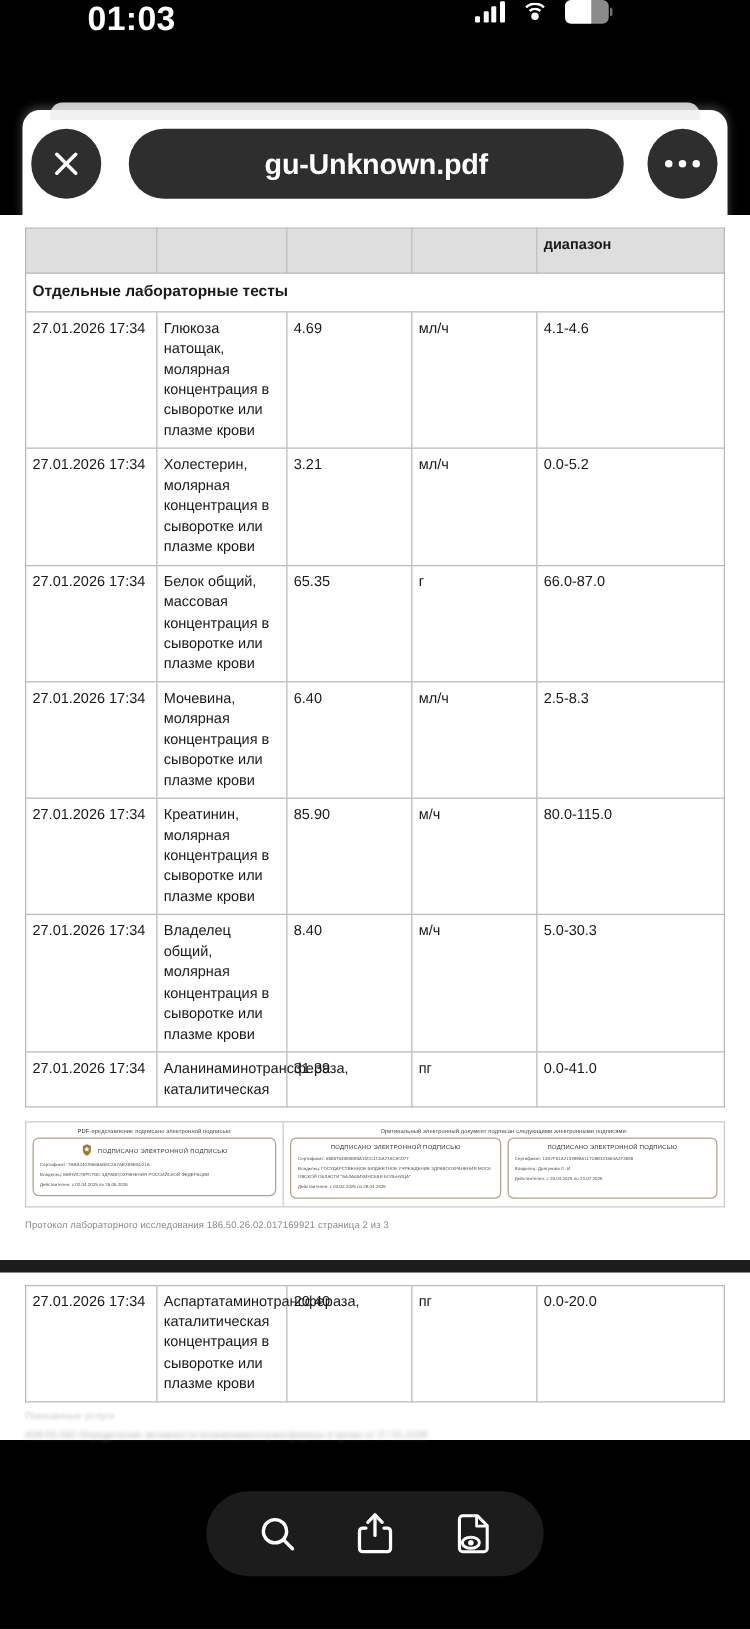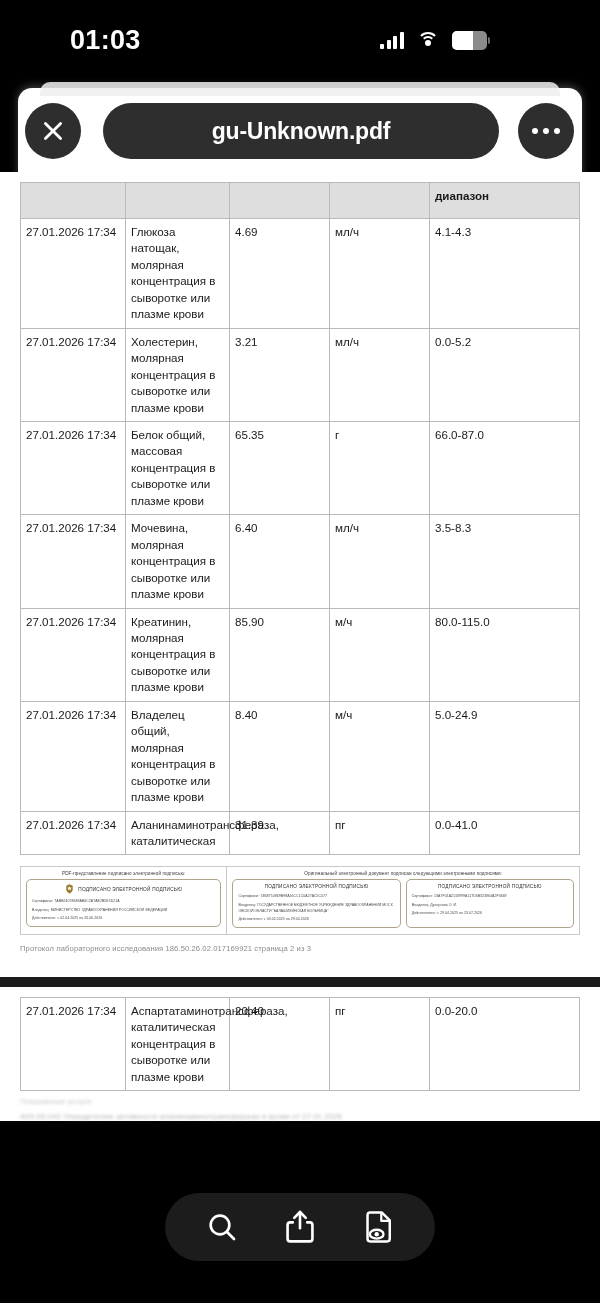--- a/index.html
+++ b/index.html
@@ -7,21 +7,21 @@
     width:600px; height:1303px;
     background:#000;
     font-family:"Liberation Sans", sans-serif;
     overflow:hidden;
   }
   #screen { position:relative; width:600px; height:1303px; background:#000; }
 
   
   .statusbar {
     position:absolute; top:0; left:0; width:548px; height:80px;
-    display:flex; align-items:center; justify-content:space-between;
+    display:flex; align-items:flex-start; justify-content:space-between;
     padding:0 58px 0 70px; color:#fff;
   }
   .clock { font-size:27px; font-weight:bold; letter-spacing:.3px; }
   .status-right { display:flex; align-items:center; gap:13px; }
   .sig-bars { display:flex; align-items:flex-end; gap:2.5px; height:17px; }
   .sig-bars i { display:block; width:4px; background:#fff; border-radius:1px; }
   .sig-bars i:nth-child(1){ height:5px; background:#fff; }
   .sig-bars i:nth-child(2){ height:9px; }
   .sig-bars i:nth-child(3){ height:13px; }
   .sig-bars i:nth-child(4){ height:17px; }
@@ -195,62 +195,65 @@
               <col class="col-range">
           </colgroup>
           <tbody>
             <tr class="head">
               <td></td>
               <td></td>
               <td></td>
               <td></td>
               <td>диапазон</td>
             </tr>
+            <tr class="section">
+              <td colspan="5">Отдельные лабораторные тесты</td>
+            </tr>
 
             <tr>
               <td>27.01.2026 17:34</td>
               <td>Глюкоза натощак, молярная концентрация в сыворотке или плазме крови</td>
               <td>4.69</td>
               <td>мл/ч</td>
-              <td>4.1-4.3</td>
+              <td>4.1-4.6</td>
             </tr>
             <tr>
               <td>27.01.2026 17:34</td>
               <td>Холестерин, молярная концентрация в сыворотке или плазме крови</td>
               <td>3.21</td>
               <td>мл/ч</td>
               <td>0.0-5.2</td>
             </tr>
             <tr>
               <td>27.01.2026 17:34</td>
               <td>Белок общий, массовая концентрация в сыворотке или плазме крови</td>
               <td>65.35</td>
               <td>г</td>
               <td>66.0-87.0</td>
             </tr>
             <tr>
               <td>27.01.2026 17:34</td>
               <td>Мочевина, молярная концентрация в сыворотке или плазме крови</td>
               <td>6.40</td>
               <td>мл/ч</td>
-              <td>3.5-8.3</td>
+              <td>2.5-8.3</td>
             </tr>
             <tr>
               <td>27.01.2026 17:34</td>
               <td>Креатинин, молярная концентрация в сыворотке или плазме крови</td>
               <td>85.90</td>
               <td>м/ч</td>
               <td>80.0-115.0</td>
             </tr>
             <tr>
               <td>27.01.2026 17:34</td>
               <td>Владелец общий, молярная концентрация в сыворотке или плазме крови</td>
               <td>8.40</td>
               <td>м/ч</td>
-              <td>5.0-24.9</td>
+              <td>5.0-30.3</td>
             </tr>
             <tr>
               <td>27.01.2026 17:34</td>
               <td>Аланинаминотрансфераза, каталитическая</td>
               <td>31.39</td>
               <td>пг</td>
               <td>0.0-41.0</td>
             </tr>
           </tbody>
         </table>

